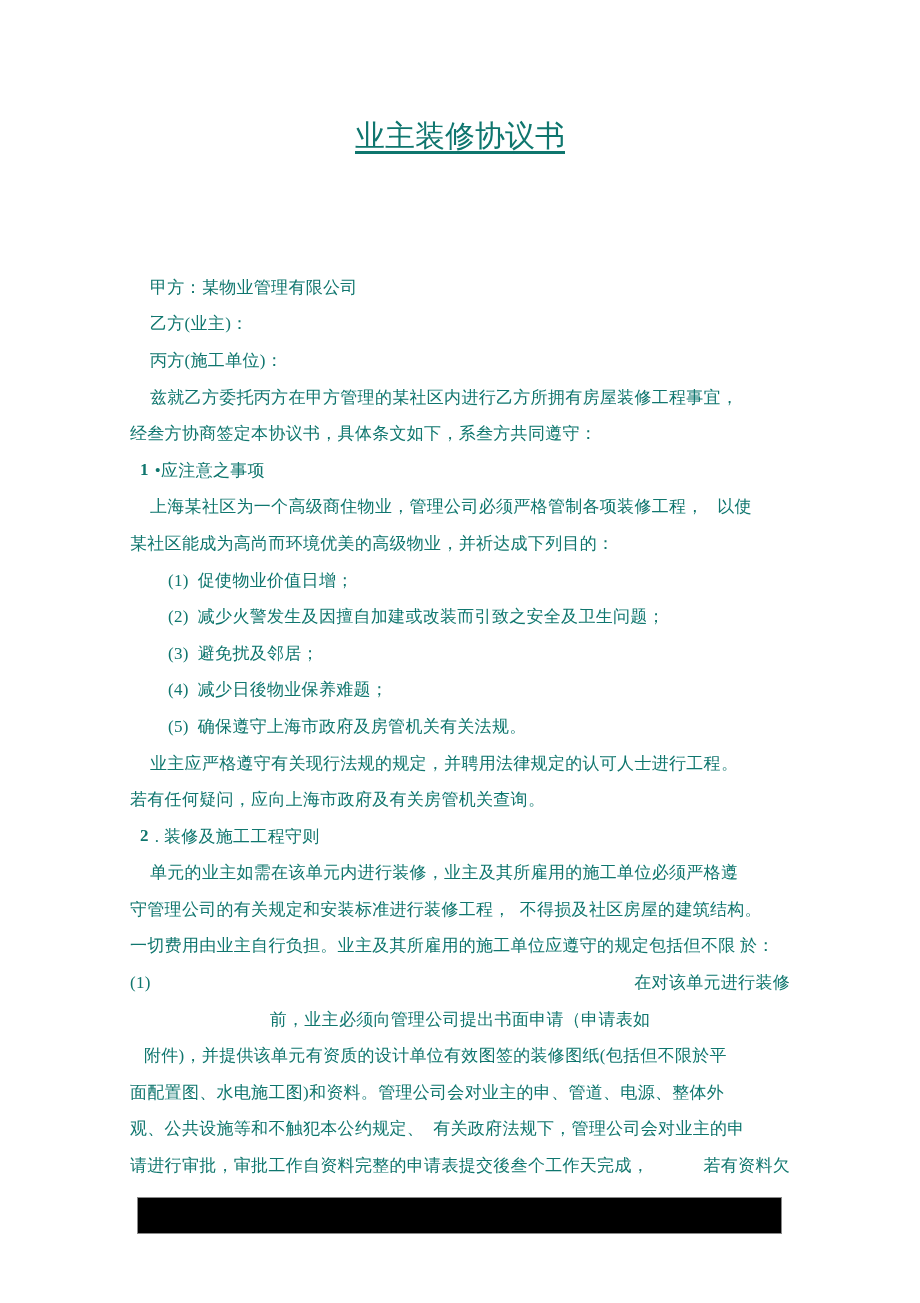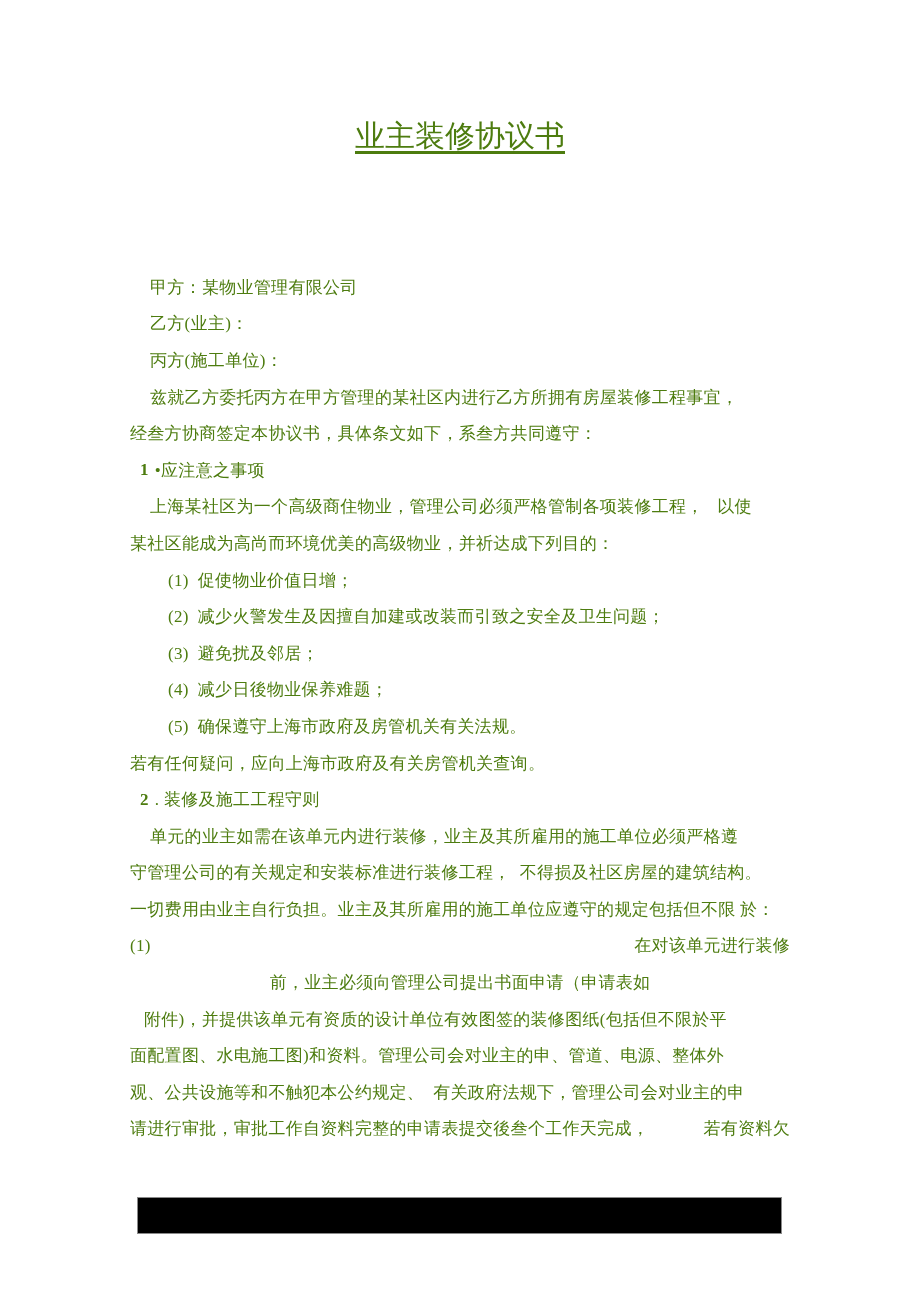--- a/index.html
+++ b/index.html
@@ -58,21 +58,21 @@
     top: 1197px;
     width: 645px;
     height: 37px;
     box-sizing: border-box;
     border: 1px solid #8a8a8a;
   }
 </style>
 </head>
 <body>
 
-<div class="page" style="background: rgb(255, 255, 255); color: #4d7c0f;">
+<div class="page" style="background: rgb(255, 255, 255); color: #0f766e;">
 
   <h1 class="doc-title"><span class="u">业主装修协议书</span></h1>
 
   <div class="body-text">
     <div class="line indent"><span>甲方：某物业管理有限公司</span></div>
     <div class="line indent"><span>乙方(业主)：</span></div>
     <div class="line indent"><span>丙方(施工单位)：</span></div>
     <div class="line indent"><span>兹就乙方委托丙方在甲方管理的某社区内进行乙方所拥有房屋装修工程事宜，</span></div>
     <div class="line"><span>经叁方协商签定本协议书，具体条文如下，系叁方共同遵守：</span></div>
 
@@ -80,20 +80,21 @@
 
     <div class="line indent"><span>上海某社区为一个高级商住物业，管理公司必须严格管制各项装修工程，   以使</span></div>
     <div class="line"><span>某社区能成为高尚而环境优美的高级物业，并祈达成下列目的：</span></div>
 
     <div class="line list"><span>(1)  促使物业价值日增；</span></div>
     <div class="line list"><span>(2)  减少火警发生及因擅自加建或改装而引致之安全及卫生问题；</span></div>
     <div class="line list"><span>(3)  避免扰及邻居；</span></div>
     <div class="line list"><span>(4)  减少日後物业保养难题；</span></div>
     <div class="line list"><span>(5)  确保遵守上海市政府及房管机关有关法规。</span></div>
 
+    <div class="line indent"><span>业主应严格遵守有关现行法规的规定，并聘用法律规定的认可人士进行工程。</span></div>
     <div class="line"><span>若有任何疑问，应向上海市政府及有关房管机关查询。</span></div>
 
     <div class="line heading"><span class="num">2</span><span>. 装修及施工工程守则</span></div>
 
     <div class="line indent"><span>单元的业主如需在该单元内进行装修，业主及其所雇用的施工单位必须严格遵</span></div>
     <div class="line"><span>守管理公司的有关规定和安装标准进行装修工程，  不得损及社区房屋的建筑结构。</span></div>
     <div class="line"><span>一切费用由业主自行负担。业主及其所雇用的施工单位应遵守的规定包括但不限 於：</span></div>
 
     <div class="line split"><span>(1)</span><span>在对该单元进行装修</span></div>
     <div class="line center"><span>前，业主必须向管理公司提出书面申请（申请表如</span></div>

